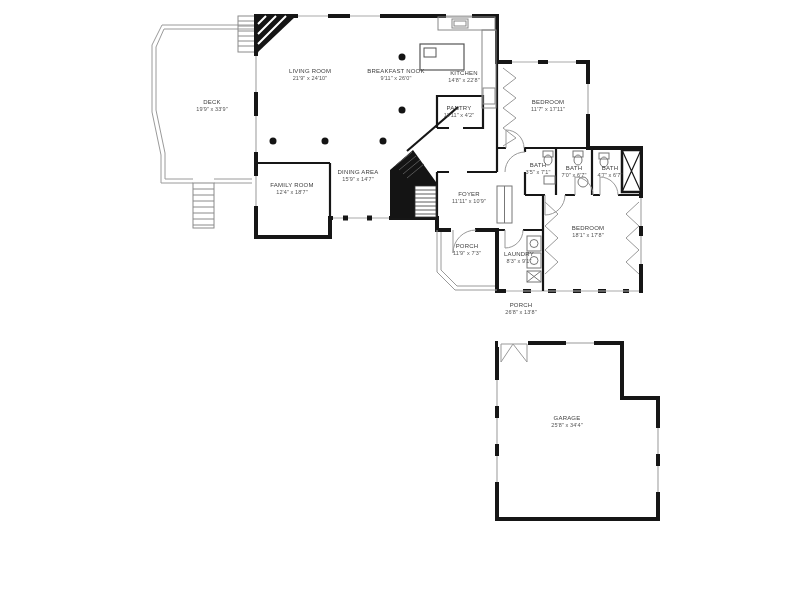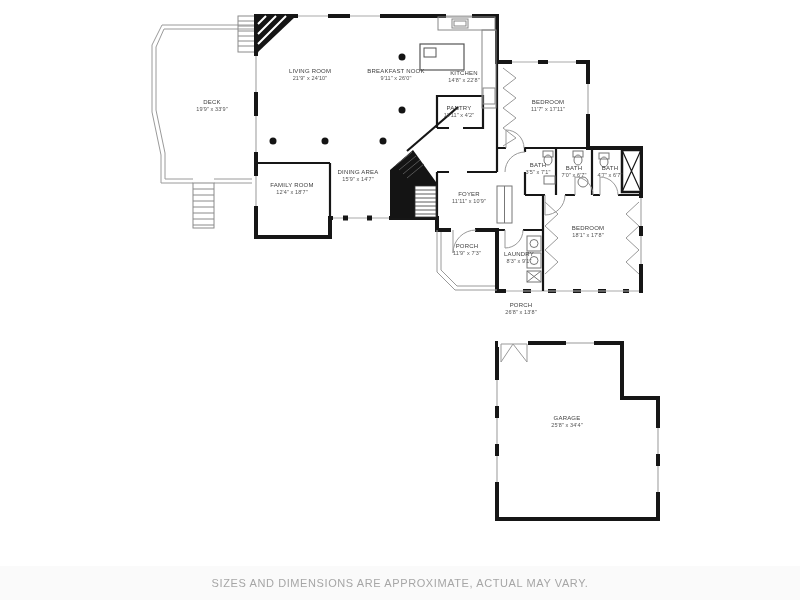--- a/index.html
+++ b/index.html
@@ -274,17 +274,14 @@
   </div>
   <div class="room-label" style="left:521px;top:309px">
     <span class="nm">PORCH</span>
     <span class="dm">26'8" x 13'8"</span>
   </div>
   <div class="room-label" style="left:567px;top:422px">
     <span class="nm">GARAGE</span>
     <span class="dm">25'8" x 34'4"</span>
   </div>
 
-  <div id="footer-band">
-    <span id="disclaimer">SIZES AND DIMENSIONS ARE APPROXIMATE, ACTUAL MAY VARY.</span>
-  </div>
 
 </div>
 
 </body></html>

